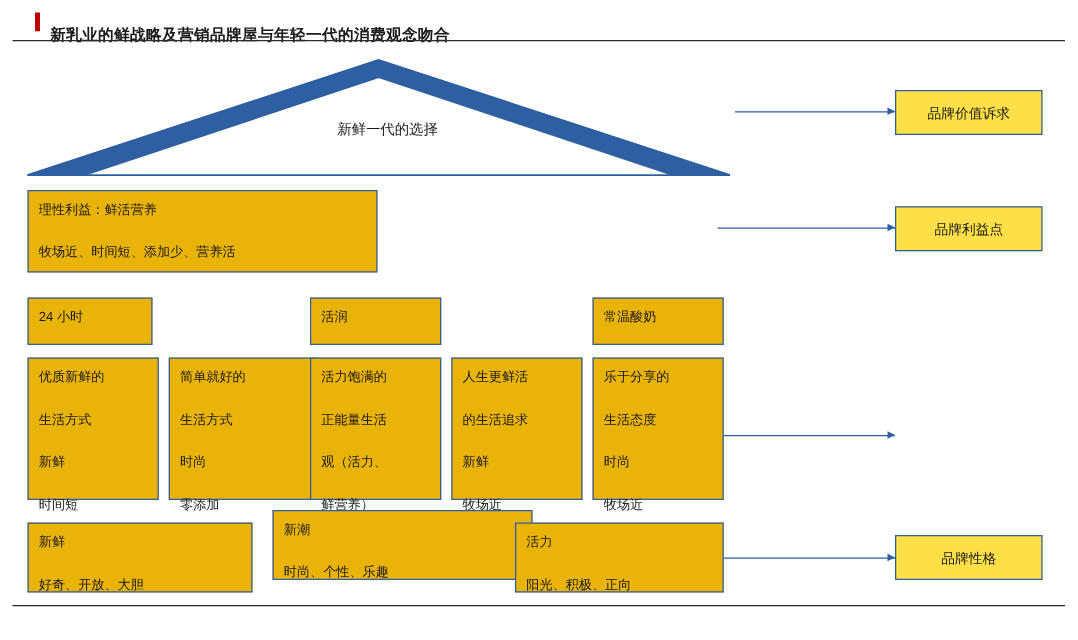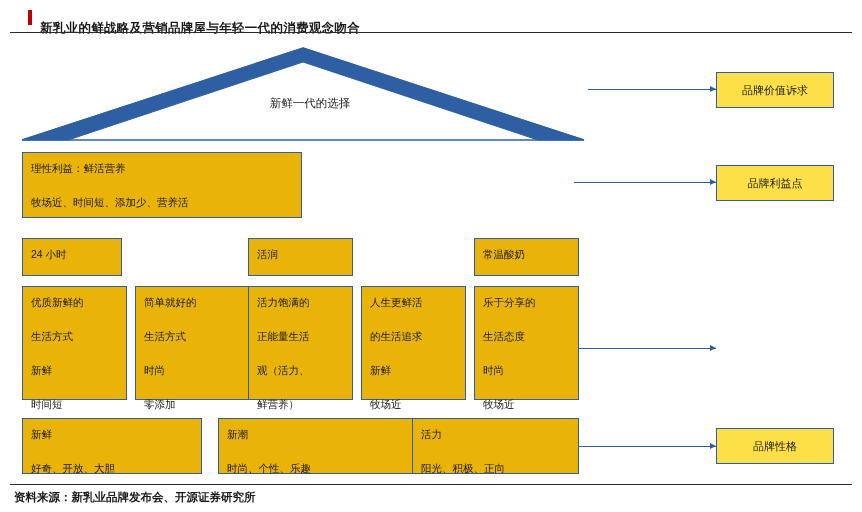--- a/index.html
+++ b/index.html
@@ -213,21 +213,21 @@
 时尚
 
 牧场近</div>
   </div>
 
   <div class="box" style="left:22px; top:418px; width:180px; height:56px;">
     <div class="txt">新鲜
 
 好奇、开放、大胆</div>
   </div>
-  <div class="box" style="left:218px; top:418px; width:208px; height:56px;">
+  <div class="box" style="left:218px; top:408px; width:208px; height:56px;">
     <div class="txt">新潮
 
 时尚、个性、乐趣</div>
   </div>
   <div class="box" style="left:412px; top:418px; width:167px; height:56px;">
     <div class="txt">活力
 
 阳光、积极、正向</div>
   </div>
 
@@ -247,15 +247,14 @@
     <span>品牌价值诉求</span>
   </div>
   <div class="callout" style="left:716px; top:165px; width:118px; height:36px;">
     <span>品牌利益点</span>
   </div>
   <div class="callout" style="left:716px; top:428px; width:118px; height:36px;">
     <span>品牌性格</span>
   </div>
 
   <div class="rule-bottom"></div>
-  <div class="source-text">资料来源：新乳业品牌发布会、开源证券研究所</div>
 
 </div>
 
 </body></html>

